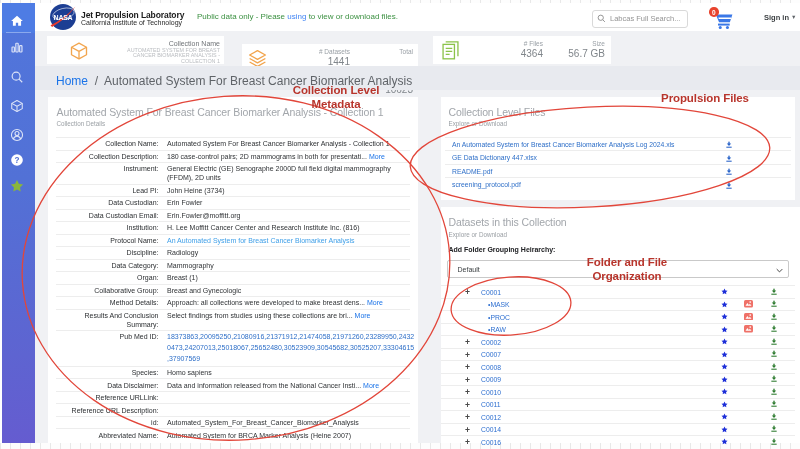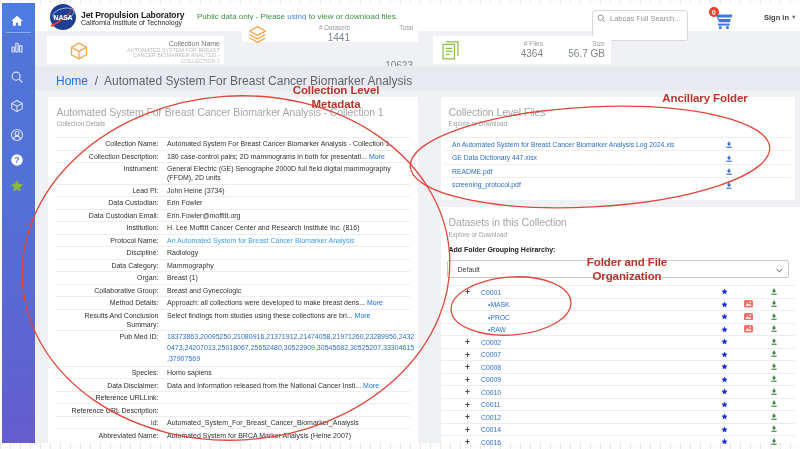--- a/index.html
+++ b/index.html
@@ -13,21 +13,21 @@
 #sidebar { left:2px; top:3px; width:33px; height:440px; background:linear-gradient(180deg,#5176dc 0%, #5271d6 40%, #5e64d1 80%, #655cd0 100%); }
 #homebtn { left:0; top:0; width:33px; height:30px; background:#4e7ce4; }
 .sdiv { left:4px; top:29px; width:25px; height:1px; background:rgba(255,255,255,.35); position:absolute; }
 .sicon { position:absolute; left:8px; width:14px; height:14px; opacity:.8; }
 
 #header { left:35px; top:3px; width:765px; height:28px; background:#fff; }
 .jpl1 { left:81px; top:9.5px; font-size:8.5px; font-weight:bold; letter-spacing:-.1px; color:#1b1b1b;text-align:center; }
 .jpl2 { left:81px; top:18.8px; font-size:7px; color:#2a2a2a; }
 .notice { left:197px; top:12px; font-size:8px; color:#3c9142; }
 .notice a { color:#4285f4; text-decoration:none; }
-#searchbox { left:592px; top:10px; width:96px; height:31px; border:1px solid #d9d9d9; border-radius:3px; background:#fff; }
+#searchbox { left:592px; top:10px; width:96px; height:18px; border:1px solid #d9d9d9; border-radius:3px; background:#fff; }
 #searchbox span { position:absolute; left:17px; top:3.2px; font-size:7.5px; color:#949494; }
 #signin { left:764px; top:12.5px; font-size:7.5px; font-weight:bold; color:#3c4043; }
 
 .card { background:#fff; position:absolute; }
 .cardlab { font-size:6.5px; color:#9aa0a6; position:absolute; }
 .cardval { font-size:10px; color:#80868b; position:absolute; }
 
 #crumbbar { left:35px; top:66px; width:765px; height:24px; background:#e8eaef; }
 #crumb { left:56px; top:73.5px; font-size:12px; color:#5f6368; }
 #crumb b { color:#1a73e8; font-weight:normal; }
@@ -139,21 +139,21 @@
 <div class="card" style="left:47px;top:36px;width:177px;height:28px;">
   <svg class="abs" style="left:22px;top:5px;width:20px;height:20px" viewBox="0 0 24 24">
       <g fill="none" stroke="#f2a54e" stroke-width="1.6" stroke-linejoin="round">
         <path d="M12 2.5 21 7.5 21 16.5 12 21.5 3 16.5 3 7.5z"></path>
         <path d="M3 7.5 12 12.5 21 7.5M12 12.5 12 21.5"></path>
       </g>
     </svg>
   <div class="abs" style="right:4px;top:3.5px;font-size:7px;color:#6f7377;">Collection Name</div>
   <div class="abs" style="right:4px;top:11.5px;font-size:5.4px;color:#b9bcc0;text-align:right;line-height:5.6px;">AUTOMATED SYSTEM FOR BREAST<br>CANCER BIOMARKER ANALYSIS -<br>COLLECTION 1</div>
 </div>
-<div class="card" style="left:242px;top:20px;width:176px;height:22px;">
+<div class="card" style="left:242px;top:44px;width:176px;height:22px;">
   <svg class="abs" style="left:4px;top:4px;width:23px;height:21px" viewBox="0 0 24 24">
       <g fill="none" stroke="#f2a54e" stroke-width="1.6" stroke-linejoin="round">
         <path d="M12 3 21 8 12 13 3 8z"></path>
         <path d="M3 12 12 17 21 12"></path>
         <path d="M3 16 12 21 21 16"></path>
       </g>
     </svg>
   <div class="cardlab" style="right:68px;top:4px;">#&nbsp;Datasets</div>
   <div class="cardval" style="right:68px;top:12px;">1441</div>
   <div class="cardlab" style="right:5px;top:4px;">Total</div>
@@ -536,14 +536,14 @@
 </div>
 
 <svg id="overlay" viewBox="0 0 800 449">
   <g fill="none" stroke="#e2463a" stroke-width="1.3">
     <ellipse cx="236" cy="268" rx="214" ry="172" transform="rotate(-4 236 268)"></ellipse>
     <ellipse cx="590" cy="157" rx="180" ry="50" transform="rotate(-3 590 157)"></ellipse>
     <ellipse cx="511" cy="306" rx="60" ry="29" transform="rotate(-4 511 306)"></ellipse>
   </g>
 </svg>
 <div class="red" style="left:238px;top:83px;width:196px;">Collection Level<br>Metadata</div>
-<div class="red" style="left:630px;top:91px;width:150px;">Ancillary Folder</div>
+<div class="red" style="left:630px;top:91px;width:150px;">Propulsion Files</div>
 <div class="red" style="left:532px;top:255px;width:190px;">Folder and File<br>Organization</div>
 
 </body></html>

